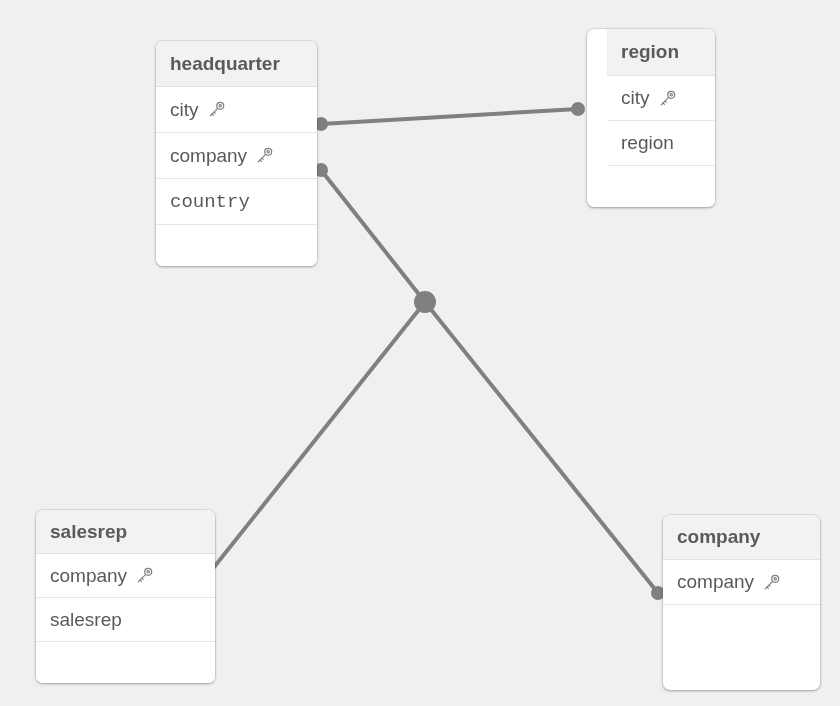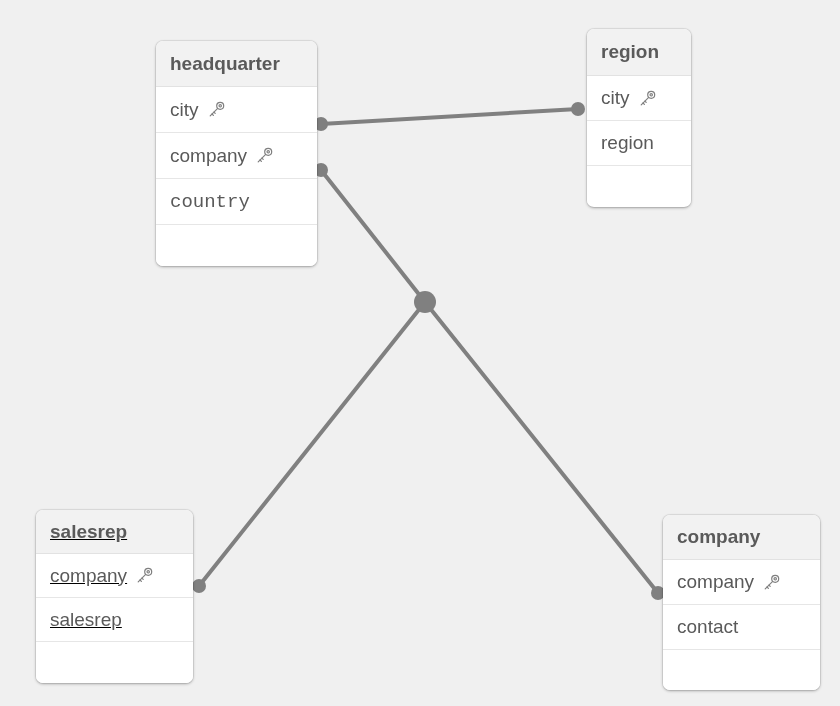--- a/index.html
+++ b/index.html
@@ -127,21 +127,21 @@
           </g>
         </svg>
       </span>
     </div>
     <div class="table-row" style="height:46px;font-family:Liberation Mono, monospace;">
       <span class="field-label">country</span>
     </div>
     <div class="table-row empty-row" style="height:41px;"></div>
   </div>
 
-  <div class="table-node" style="left:587px; top:29px; width:104px; height:178px;">
+  <div class="table-node" style="left:587px; top:29px; width:128px; height:178px;padding-left:20px;">
     <div class="table-header" style="height:47px;">
       <span>region</span>
     </div>
     <div class="table-row" style="height:45px;">
       <span class="field-label">city</span>
       <span class="key-icon">
         <svg width="17" height="17" viewBox="0 0 17 17">
           <g stroke="#808080" stroke-width="1.2" fill="none">
             <circle cx="12.2" cy="4.8" r="3.5"></circle>
             <circle cx="12.2" cy="4.8" r="1.2"></circle>
@@ -151,21 +151,21 @@
           </g>
         </svg>
       </span>
     </div>
     <div class="table-row" style="height:45px;">
       <span class="field-label">region</span>
     </div>
     <div class="table-row empty-row" style="height:40px;"></div>
   </div>
 
-  <div class="table-node" style="left:36px; top:510px; width:157px; height:173px;text-decoration:underline;">
+  <div class="table-node" style="left:36px; top:510px; width:179px; height:173px;">
     <div class="table-header" style="height:44px;">
       <span>salesrep</span>
     </div>
     <div class="table-row" style="height:44px;">
       <span class="field-label">company</span>
       <span class="key-icon">
         <svg width="17" height="17" viewBox="0 0 17 17">
           <g stroke="#808080" stroke-width="1.2" fill="none">
             <circle cx="12.2" cy="4.8" r="3.5"></circle>
             <circle cx="12.2" cy="4.8" r="1.2"></circle>
@@ -193,19 +193,16 @@
           <g stroke="#808080" stroke-width="1.2" fill="none">
             <circle cx="12.2" cy="4.8" r="3.5"></circle>
             <circle cx="12.2" cy="4.8" r="1.2"></circle>
             <line x1="9.7" y1="7.3" x2="2.2" y2="14.8" stroke-linecap="round"></line>
             <line x1="4.0" y1="13.0" x2="5.4" y2="14.4" stroke-linecap="round"></line>
             <line x1="5.9" y1="11.1" x2="7.2" y2="12.4" stroke-linecap="round"></line>
           </g>
         </svg>
       </span>
     </div>
-    <div class="table-row" style="height:45px;">
-      <span class="field-label">contact</span>
-    </div>
     <div class="table-row empty-row" style="height:40px;"></div>
   </div>
 
 </div>
 
 </body></html>

